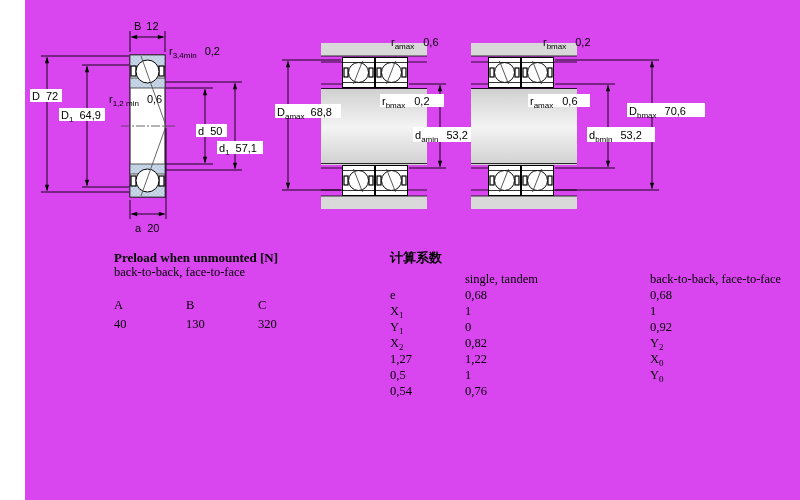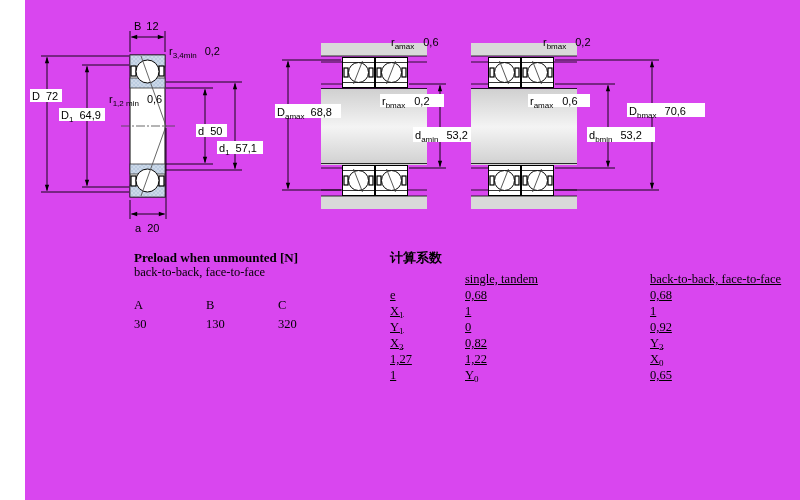--- a/index.html
+++ b/index.html
@@ -3,25 +3,25 @@
 <meta charset="utf-8">
 <style>
   html,body{margin:0;padding:0;background:#fff;}
   .stage{position:relative;width:800px;height:500px;background:#d946ef;overflow:hidden;
          font-family:"Liberation Sans",sans-serif;margin-left:25px;}
   .stage svg{position:absolute;top:0;left:0;}
   svg text{font-family:"Liberation Sans",sans-serif;font-size:11px;fill:#000;}
   svg .sub{font-size:8px;}
   .tbl{position:absolute;color:#000;font-family:"Liberation Serif",serif;font-size:12.5px;line-height:15px;}
   .tbl-title{font-weight:bold;font-size:13px;}
-  .preload{left:109px;top:250px;width:240px;}
+  .preload{left:89px;top:250px;width:240px;}
   .pre-grid{display:grid;grid-template-columns:72px 72px 72px;margin-top:18px;row-gap:4px;}
   .factors{left:365px;top:250px;width:430px;}
   .fac-grid{display:grid;grid-template-columns:75px 185px 170px;margin-top:6px;}
-  .fac-grid div{height:16px;line-height:16px;white-space:nowrap;text-decoration:underline;}
+  .fac-grid div{height:16px;line-height:16px;white-space:nowrap;}
   .ssub{font-size:9px;vertical-align:-3px;font-family:"Liberation Serif",serif;}
 </style>
 </head>
 <body>
 
 <div class="stage">
 
 <svg width="800" height="245" viewBox="0 0 800 245">
   <defs>
     <marker id="ah" viewBox="0 0 10 10" refX="9" refY="5" markerWidth="9" markerHeight="7" orient="auto-start-reverse">
@@ -191,21 +191,21 @@
   </g>
 </svg>
 
 <div class="tbl preload">
   <div class="tbl-title">Preload when unmounted [N]</div>
   <div>back-to-back, face-to-face</div>
   <div class="pre-grid">
     <div>A</div>
     <div>B</div>
     <div>C</div>
-    <div>30</div>
+    <div>40</div>
     <div>130</div>
     <div>320</div>
   </div>
 </div>
 
 <div class="tbl factors">
   <div class="tbl-title">计算系数</div>
   <div class="fac-grid">
     <div></div>
     <div>single, tandem</div>
@@ -224,20 +224,22 @@
     <div>0,92</div>
 
     <div><span>X</span><span class="ssub">2</span></div>
     <div>0,82</div>
 
     <div><span>Y</span><span class="ssub">2</span></div>
     <div>1,27</div>
     <div>1,22</div>
 
     <div><span>X</span><span class="ssub">0</span></div>
+    <div>0,5</div>
     <div>1</div>
 
     <div><span>Y</span><span class="ssub">0</span></div>
-    <div>0,65</div>
+    <div>0,54</div>
+    <div>0,76</div>
   </div>
 </div>
 
 </div>
 
 </body></html>

